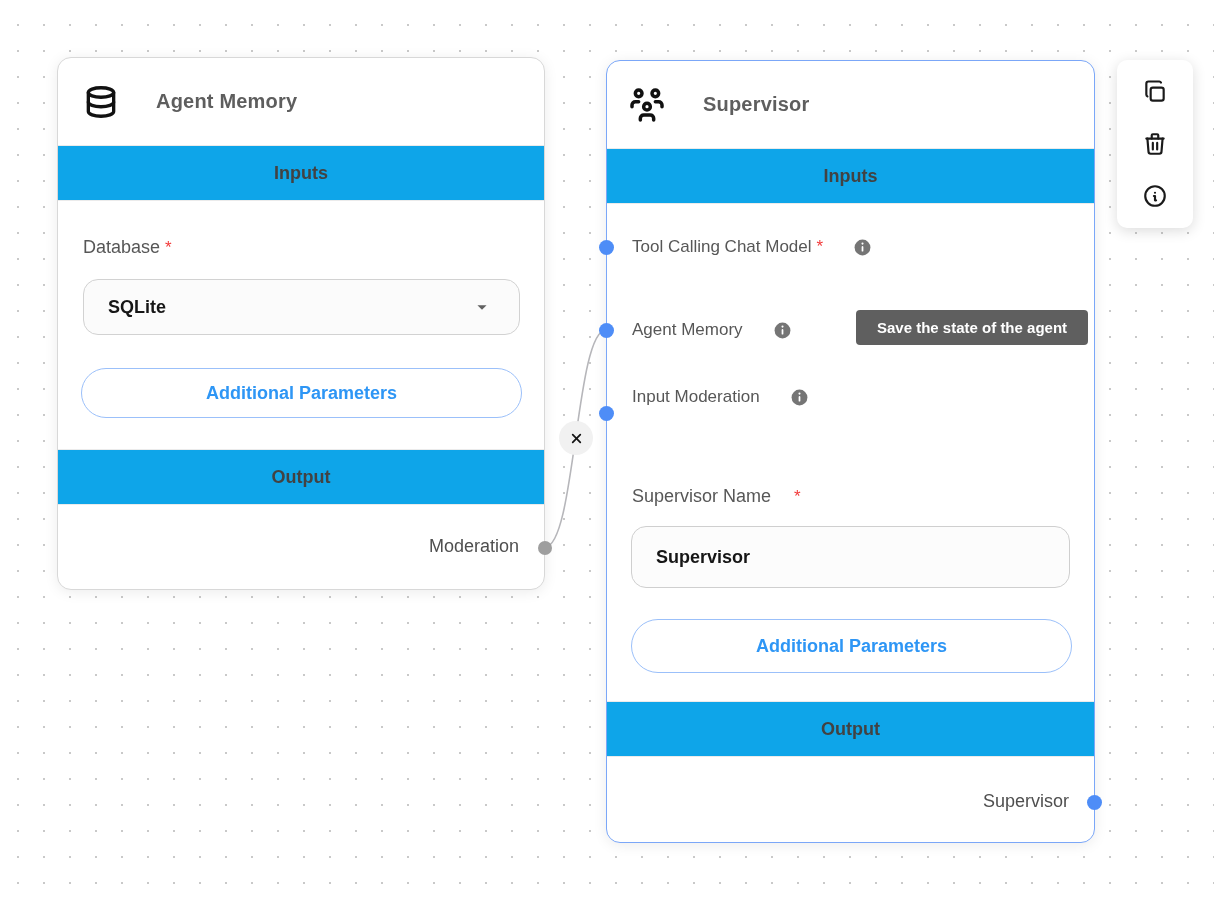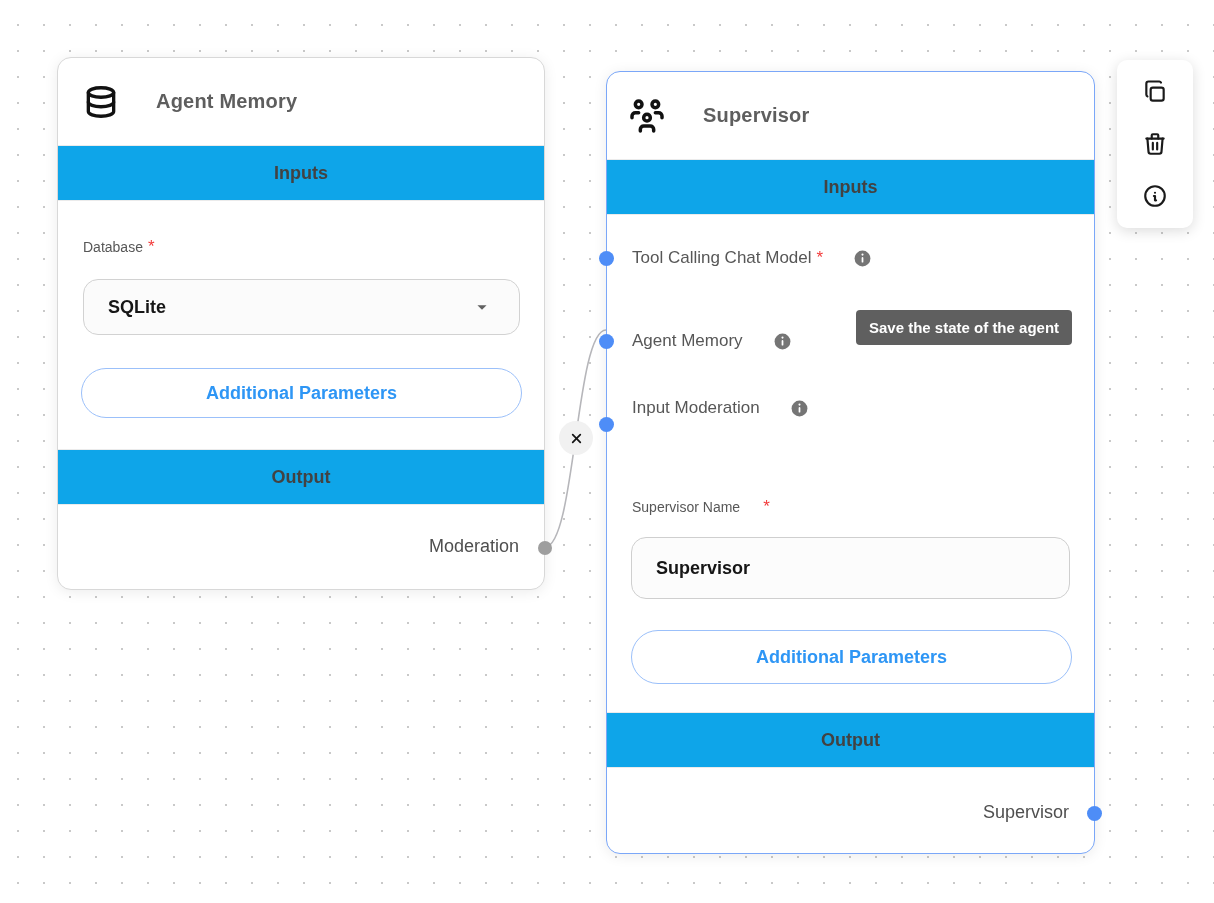--- a/index.html
+++ b/index.html
@@ -26,21 +26,21 @@
   .node-icon { flex: 0 0 auto; color: #111; display:flex; align-items:center; }
   .node-title { margin-left: 36px; font-size: 20px; font-weight: 700; color: #5e5e5e; letter-spacing: .2px; }
 
   .section-bar {
     height: 56px; background: #0ea5e9;
     border-top: 1px solid #ebebeb; border-bottom: 1px solid #ebebeb;
     display: flex; align-items: center; justify-content: center;
     font-size: 18px; font-weight: 700; color: #424242;
   }
 
-  .field-label { font-size: 14px; color: #575757; }
+  .field-label { font-size: 18px; color: #575757; }
   .req { color: #f23a3a; margin-left: 5px; font-size: 17px; }
 
   .select-box {
     position: absolute; left: 25px; width: 437px; height: 56px;
     background: #fbfbfb; border: 1px solid #d2d2d2; border-radius: 15px;
     display: flex; align-items: center; padding: 0 26px 0 24px;
     font-size: 18px; font-weight: 700; color: #161616; cursor: pointer;
   }
   .select-caret { margin-left: auto; width: 22px; height: 22px; color: #616161; }
 
@@ -81,21 +81,21 @@
     position: absolute; left: 559px; top: 421px; width: 34px; height: 34px;
     border-radius: 50%; background: #f1f1f1; border: none; cursor: pointer;
     display: flex; align-items: center; justify-content: center;
   }
   .edge-delete svg { width: 13px; height: 13px; }
 
   
   .tooltip {
     position: absolute; left: 856px; top: 310px;
     background: #5f5f5f; color: #fff; border-radius: 4px;
-    padding: 9px 13px; font-size: 15px; font-weight: 700; white-space: nowrap;
+    padding: 9px 21px; font-size: 15px; font-weight: 700; white-space: nowrap;
   }
 
   
   .node-toolbar {
     position: absolute; left: 1117px; top: 60px; width: 76px;
     background: #fff; border-radius: 10px;
     box-shadow: 0 3px 14px rgba(0,0,0,0.14);
     padding: 6px 0; display: flex; flex-direction: column; align-items: center;
   }
   .toolbar-btn {
@@ -151,21 +151,21 @@
     <div class="section-bar" style="position:absolute; left:0; top:391px; width:100%;">
       <span>Output</span>
     </div>
 
     <div class="anchor-row" style="right:25px; top:478px;">
       <span class="out-label">Moderation</span>
     </div>
     <span class="handle out gray" style="top:483px;"></span>
   </div>
 
-  <div class="node selected" style="left:606px; top:60px; width:489px; height:783px;margin-top:11px;">
+  <div class="node selected" style="left:606px; top:60px; width:489px; height:783px;">
 
     <div class="node-header" style="padding:0 20px;">
       <span class="node-icon">
         <svg width="40" height="40" viewBox="0 0 24 24" class="icon-stroke" style="stroke-width:2.1">
           <path d="M10 13a2 2 0 1 0 4 0a2 2 0 0 0 -4 0"></path>
           <path d="M8 21v-1a2 2 0 0 1 2 -2h4a2 2 0 0 1 2 2v1"></path>
           <path d="M15 5a2 2 0 1 0 4 0a2 2 0 0 0 -4 0"></path>
           <path d="M17 10h2a2 2 0 0 1 2 2v1"></path>
           <path d="M5 5a2 2 0 1 0 4 0a2 2 0 0 0 -4 0"></path>
           <path d="M3 13v-1a2 2 0 0 1 2 -2h2"></path>

